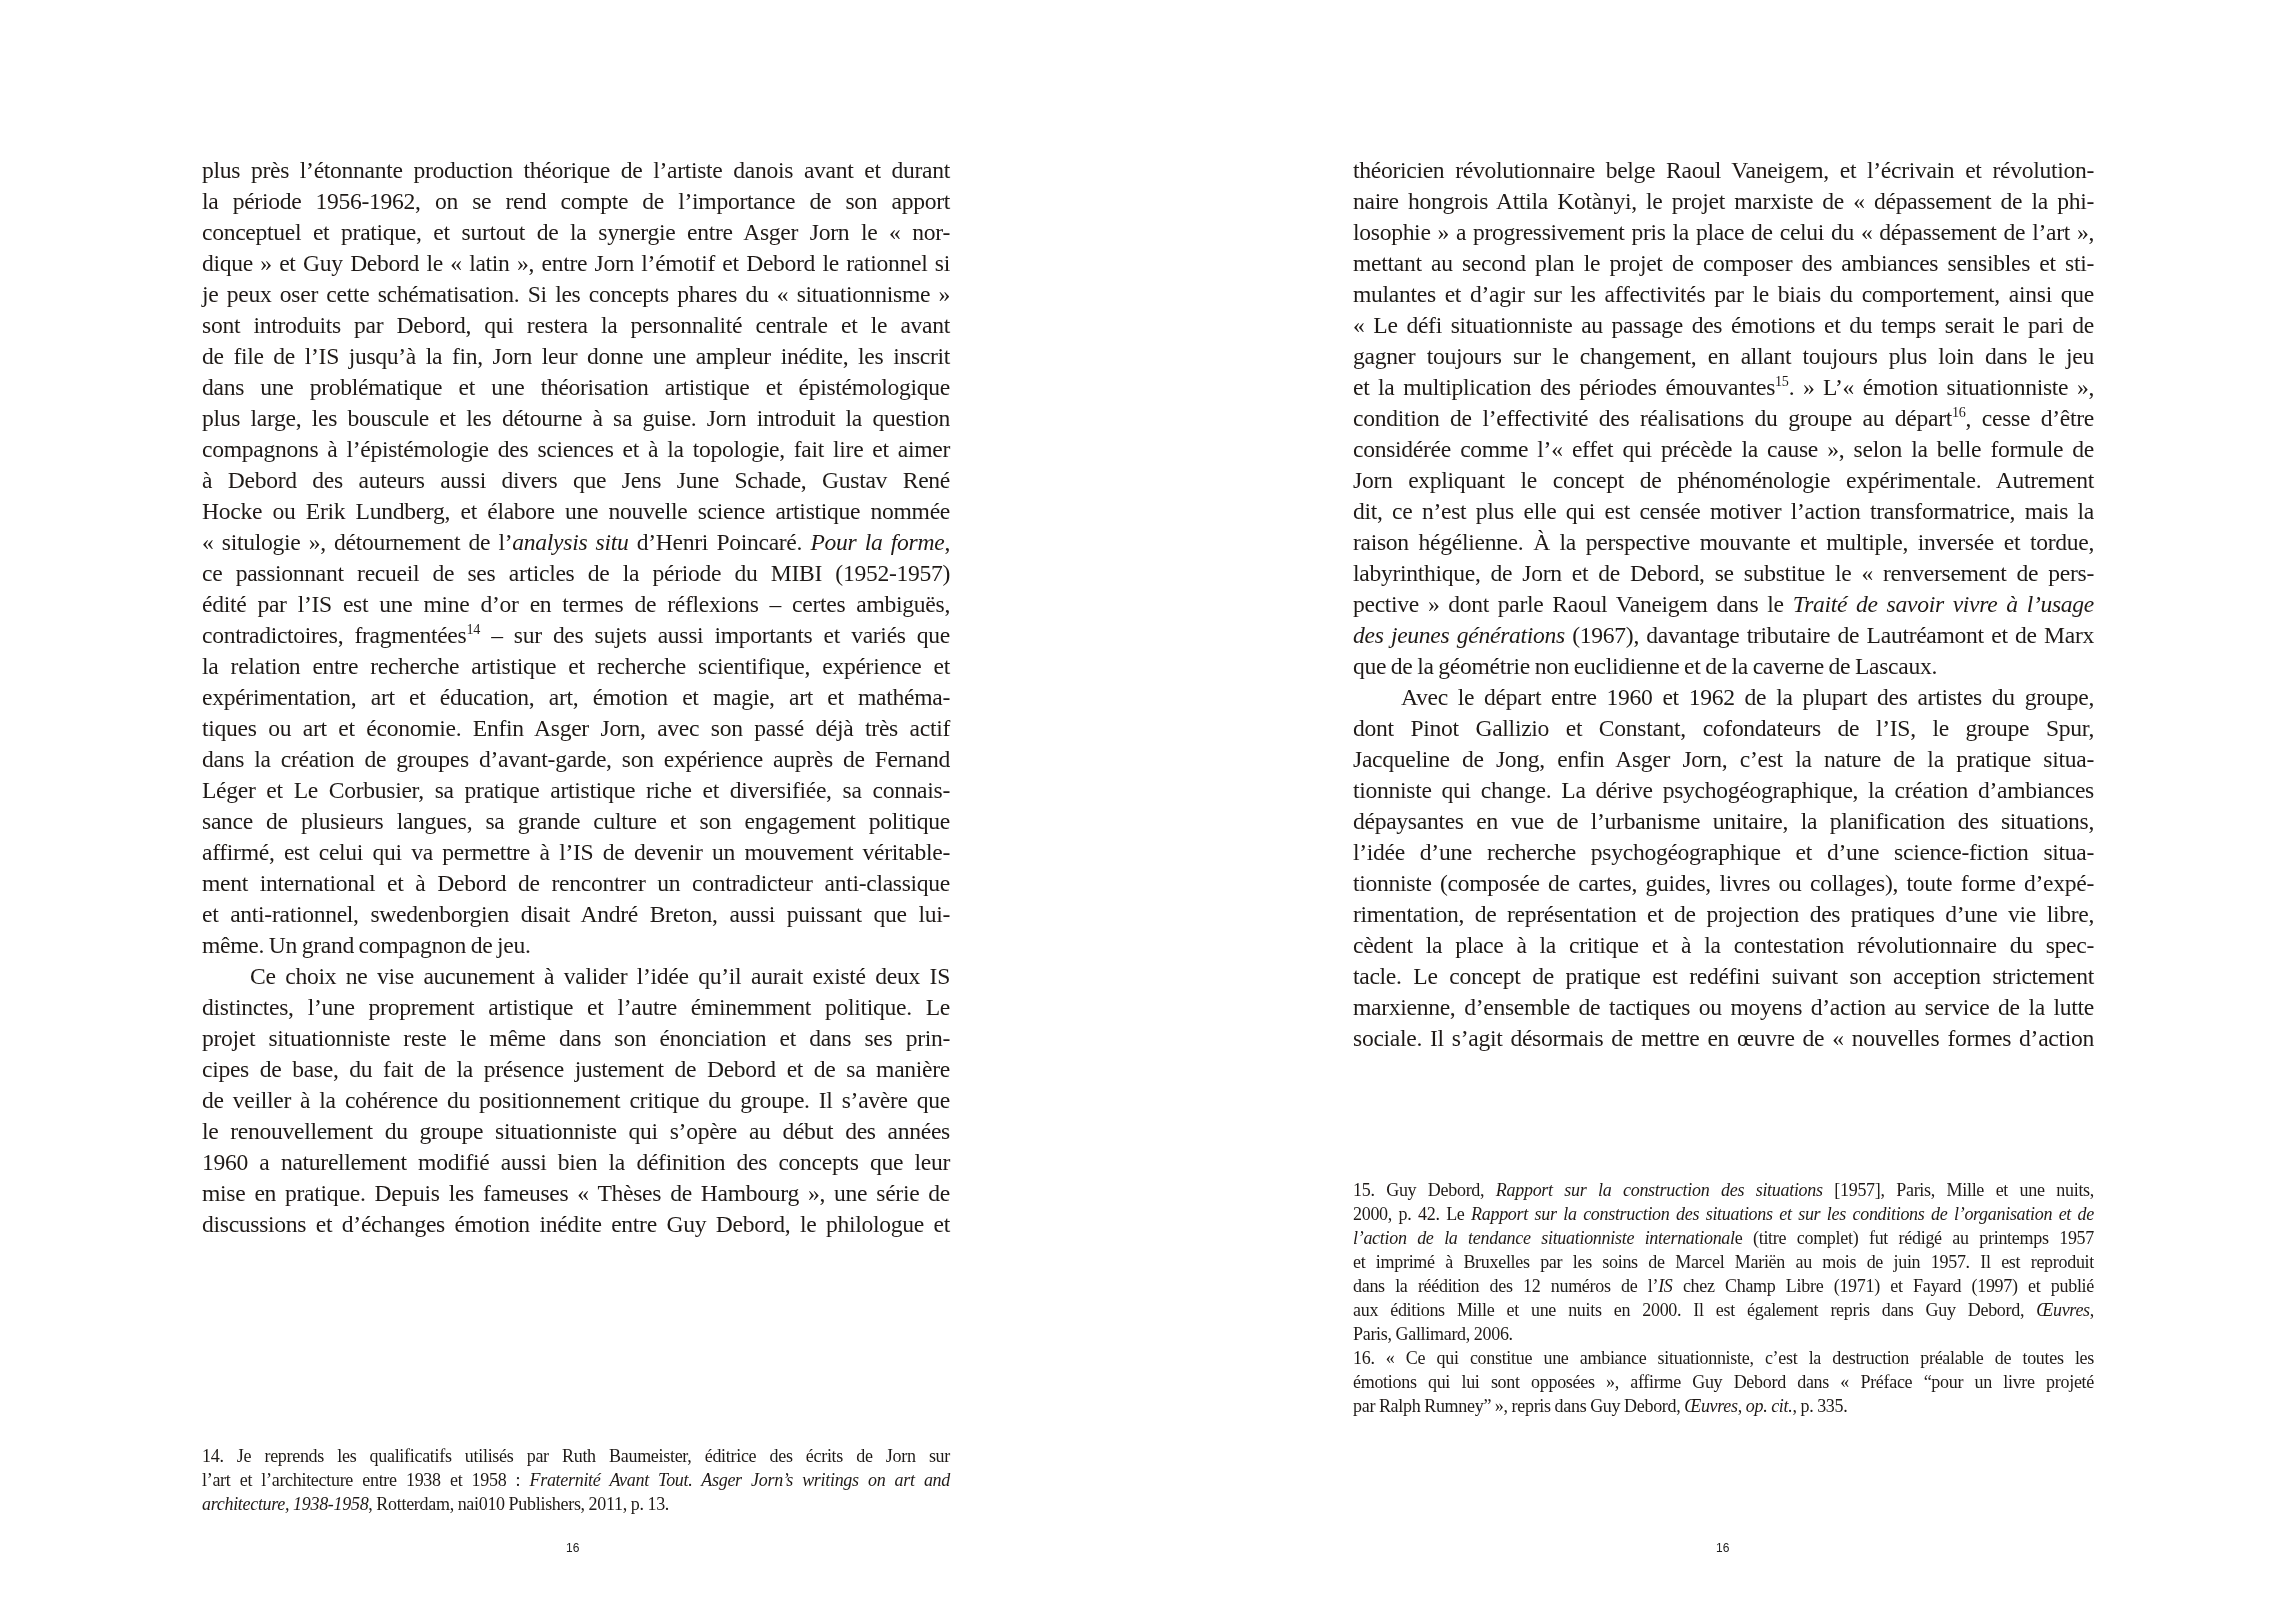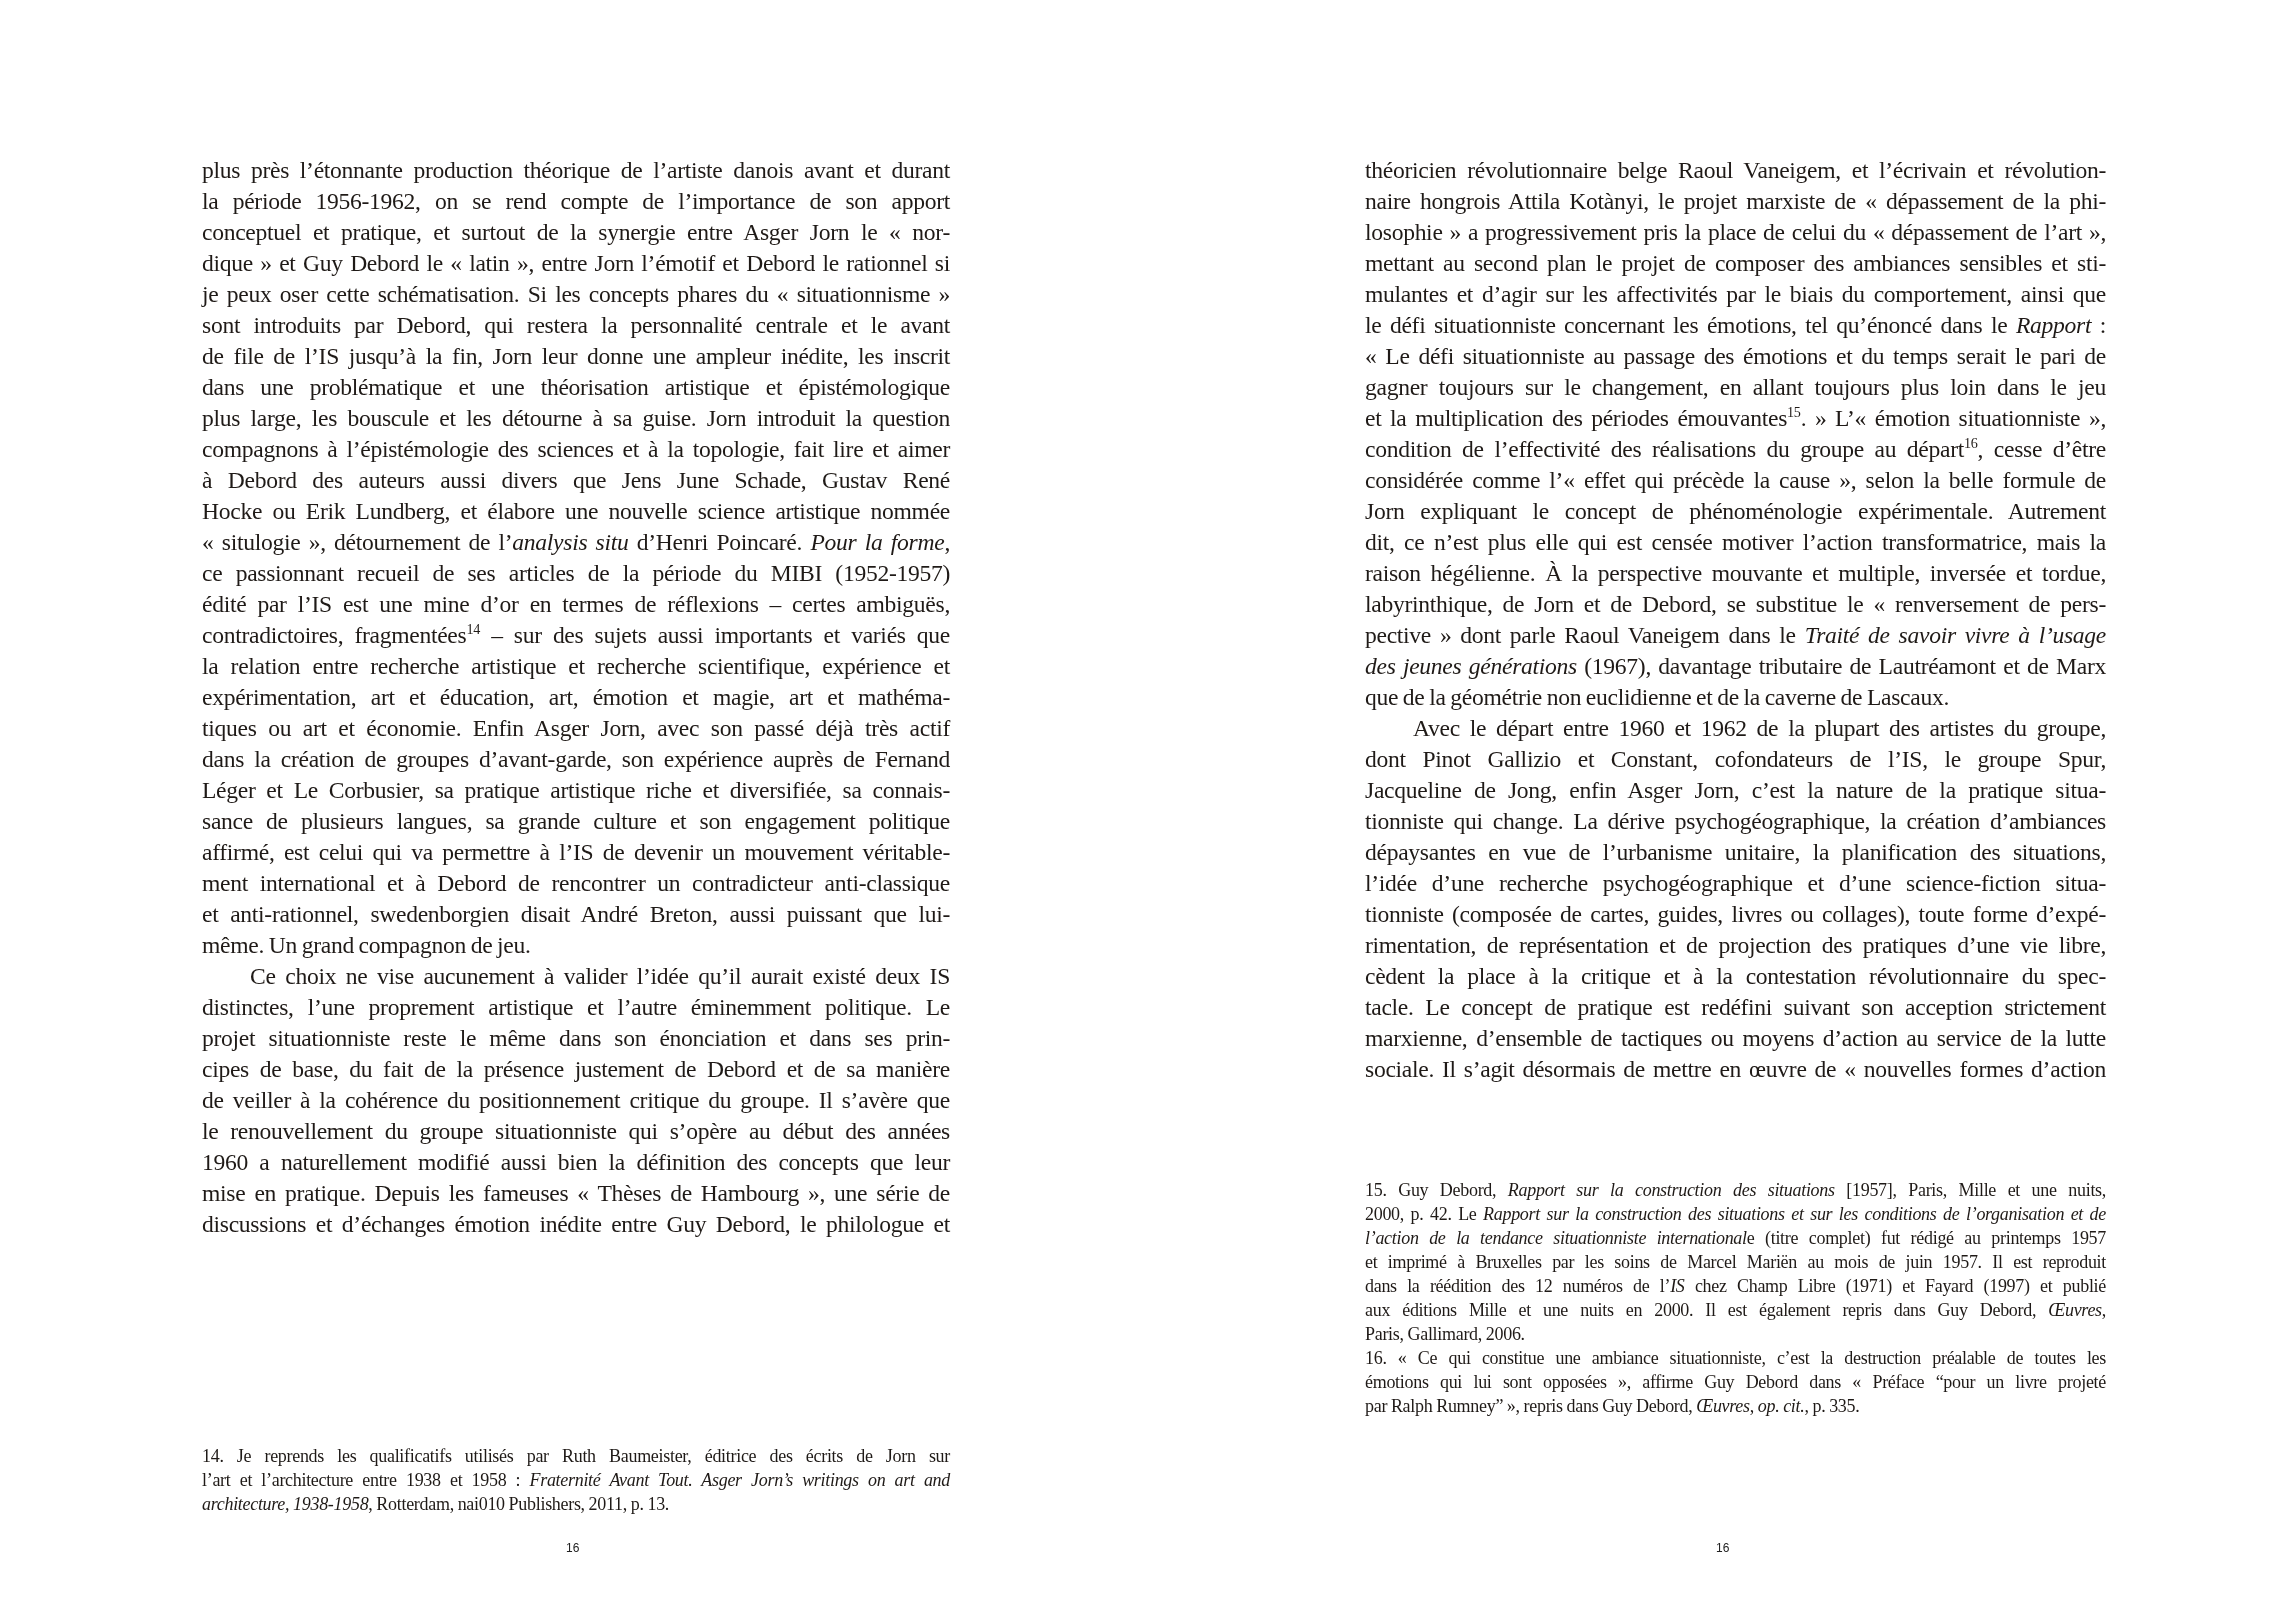--- a/index.html
+++ b/index.html
@@ -3,21 +3,21 @@
 <meta charset="utf-8">
 <style>
   html, body { margin: 0; padding: 0; background: #ffffff; }
   body { width: 2295px; height: 1621px; position: relative; overflow: hidden;
          font-family: "Liberation Serif", "DejaVu Serif", serif; color: #1f1a17; }
   .page { position: absolute; top: 0; height: 1621px; }
   .page-left { left: 0; width: 1147px; }
   .page-right { left: 1147px; width: 1148px; }
   .col { position: absolute; }
   .page-left .col { left: 202px; width: 748px; }
-  .page-right .col { left: 206px; width: 741px; margin-left: 12px; }
+  .page-right .col { left: 206px; width: 741px; }
   .body-text { top: 155px; font-size: 23.6px; line-height: 31px; }
   .line { display: block; height: 31px; white-space: nowrap; text-align: justify; text-align-last: justify; letter-spacing: -0.3px; word-spacing: -0.9px; }
   .line.last { text-align-last: left; }
   .line.indent { padding-left: 48px; }
   .fn-block { font-size: 18px; line-height: 24px; }
   .fn-line { display: block; height: 24px; white-space: nowrap; text-align: justify; text-align-last: justify; letter-spacing: -0.3px; word-spacing: -0.4px; }
   .fn-line.last { text-align-last: left; }
   .page-left .fn-block { top: 1444px; }
   .page-right .fn-block { top: 1178px; }
   sup { font-size: 0.6em; line-height: 0; vertical-align: super; }
@@ -77,21 +77,20 @@
   <div class="page-number">16</div>
 </div>
 
 <div class="page page-right">
   <div class="col body-text">
       <span class="line">théoricien révolutionnaire belge Raoul Vaneigem, et l’écrivain et révolution-</span>
       <span class="line">naire hongrois Attila Kotànyi, le projet marxiste de « dépassement de la phi-</span>
       <span class="line">losophie » a progressivement pris la place de celui du « dépassement de l’art »,</span>
       <span class="line">mettant au second plan le projet de composer des ambiances sensibles et sti-</span>
       <span class="line">mulantes et d’agir sur les affectivités par le biais du comportement, ainsi que</span>
-      <span class="line">le défi situationniste concernant les émotions, tel qu’énoncé dans le <i>Rapport</i> :</span>
       <span class="line">« Le défi situationniste au passage des émotions et du temps serait le pari de</span>
       <span class="line">gagner toujours sur le changement, en allant toujours plus loin dans le jeu</span>
       <span class="line">et la multiplication des périodes émouvantes<sup>15</sup>. » L’« émotion situationniste »,</span>
       <span class="line">condition de l’effectivité des réalisations du groupe au départ<sup>16</sup>, cesse d’être</span>
       <span class="line">considérée comme l’« effet qui précède la cause », selon la belle formule de</span>
       <span class="line">Jorn expliquant le concept de phénoménologie expérimentale. Autrement</span>
       <span class="line">dit, ce n’est plus elle qui est censée motiver l’action transformatrice, mais la</span>
       <span class="line">raison hégélienne. À la perspective mouvante et multiple, inversée et tordue,</span>
       <span class="line">labyrinthique, de Jorn et de Debord, se substitue le « renversement de pers-</span>
       <span class="line">pective » dont parle Raoul Vaneigem dans le <i>Traité de savoir vivre à l’usage</i></span>

